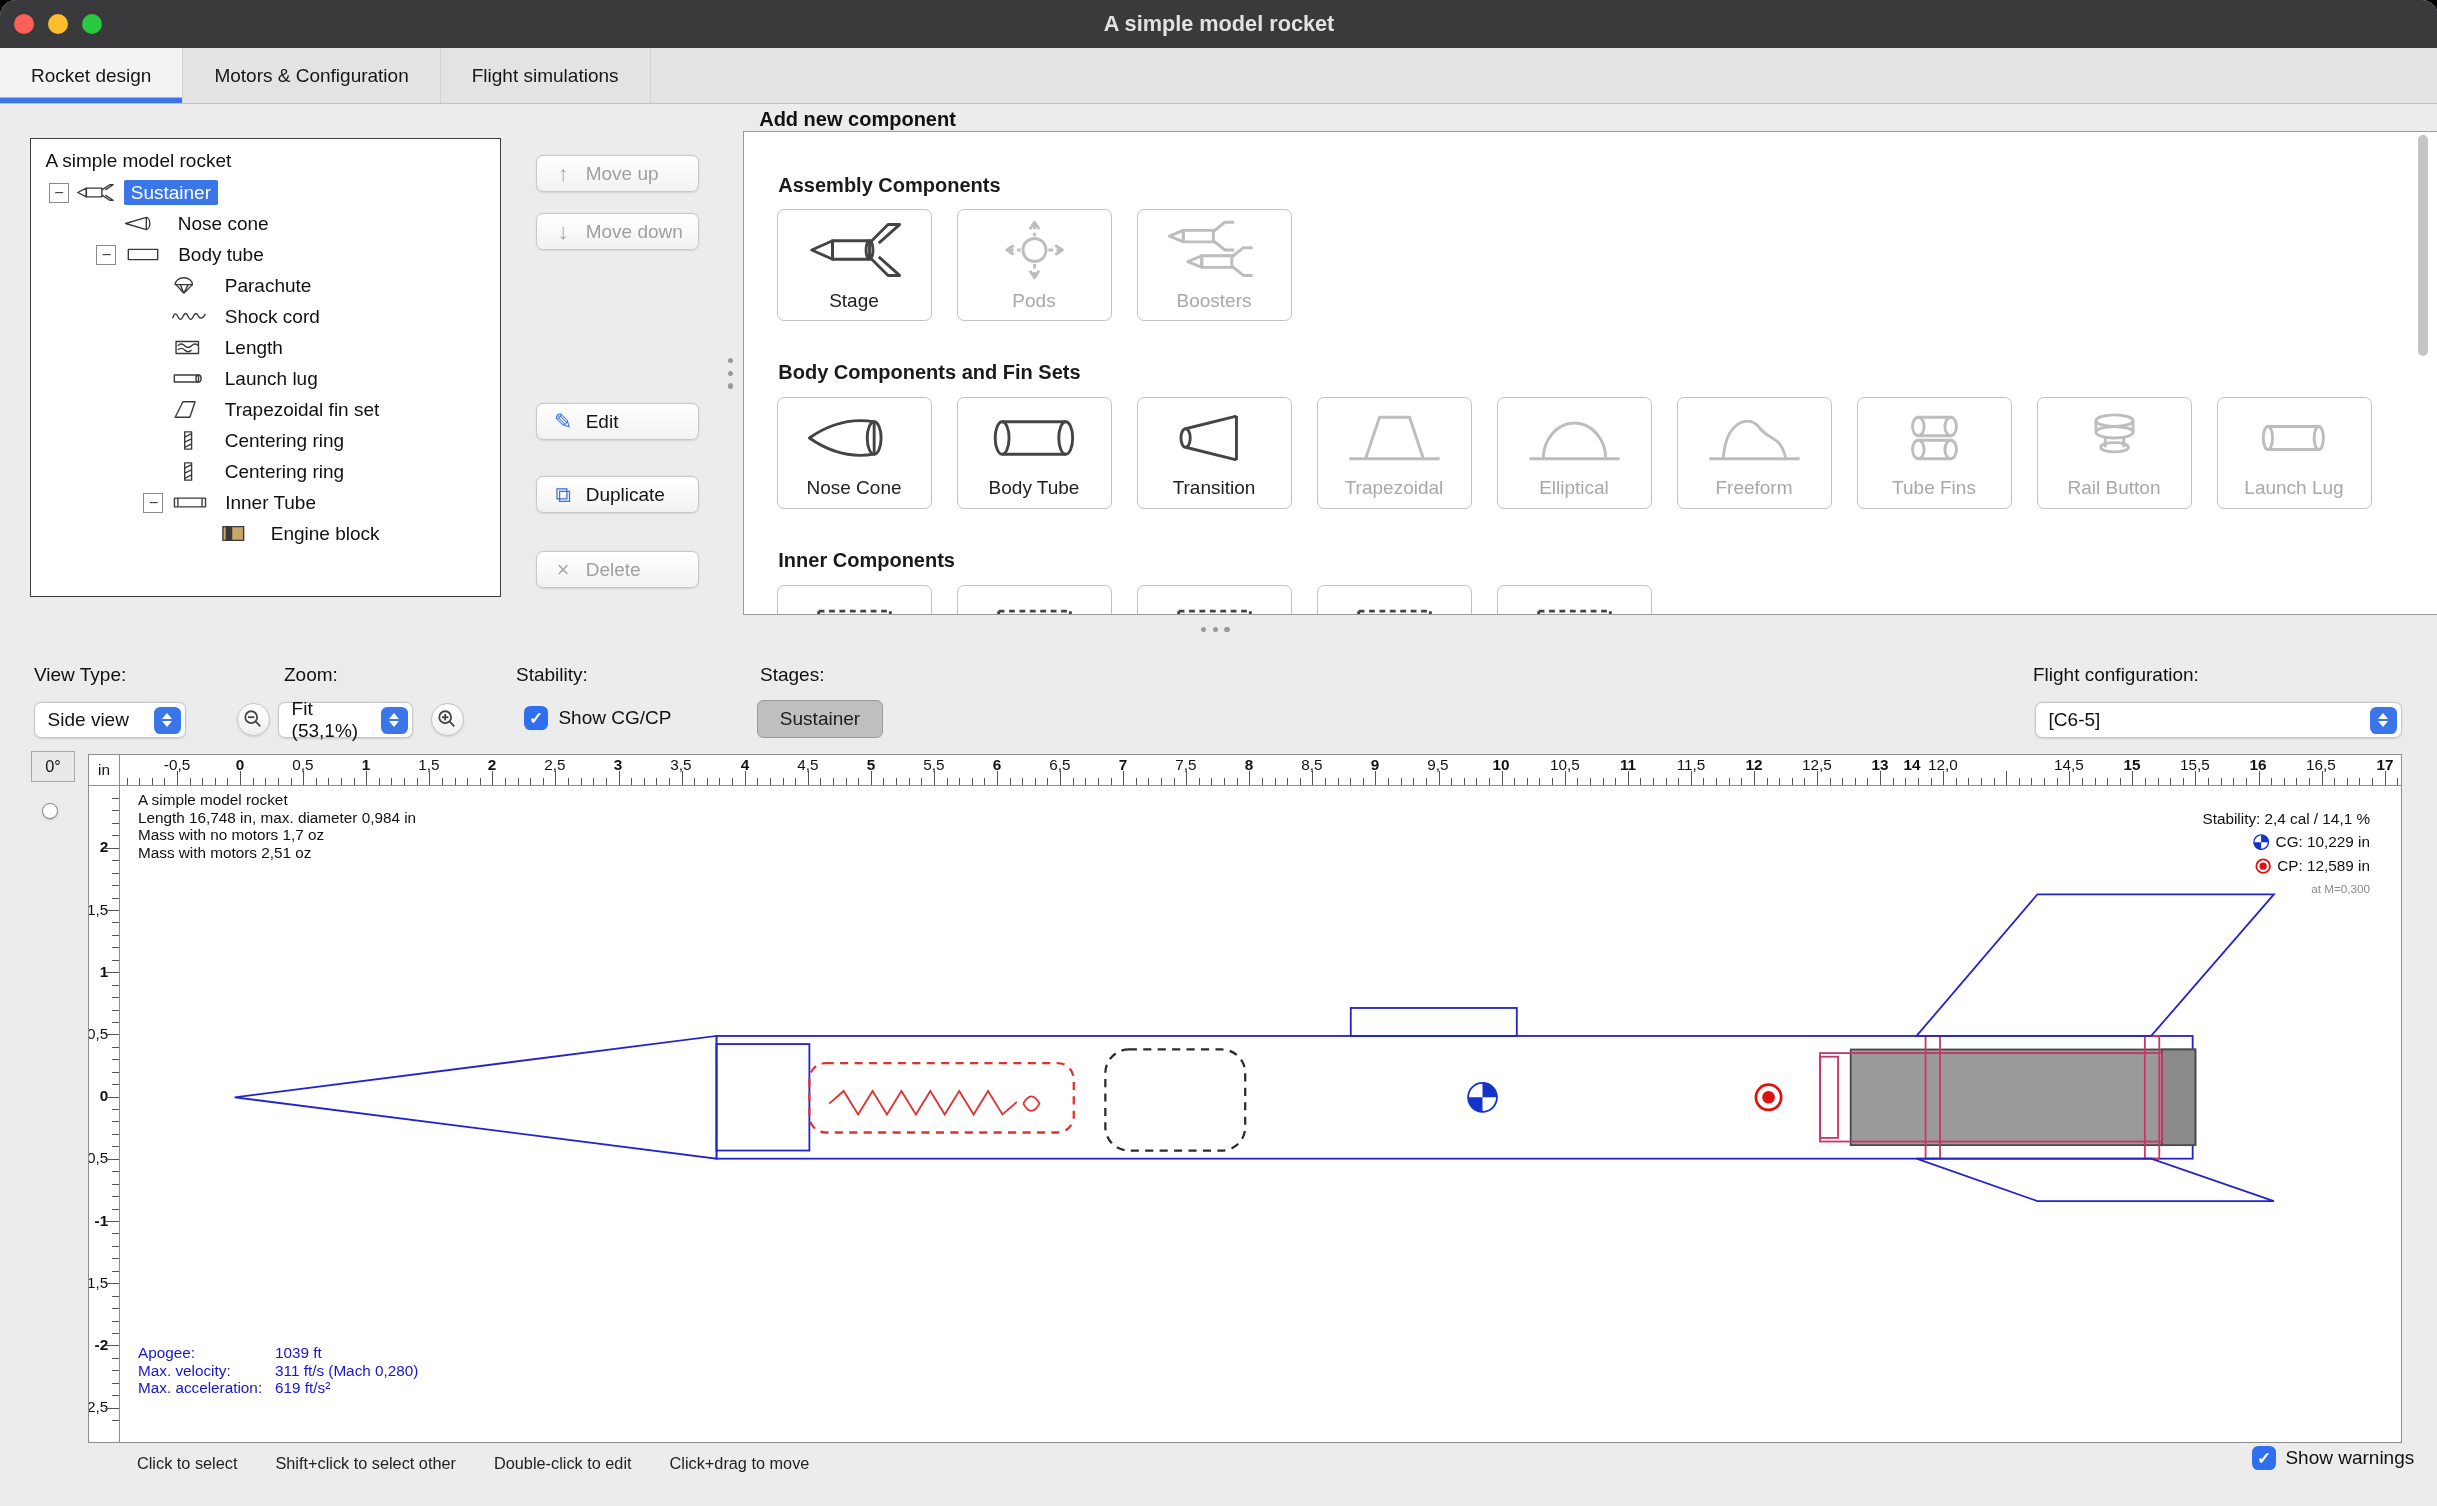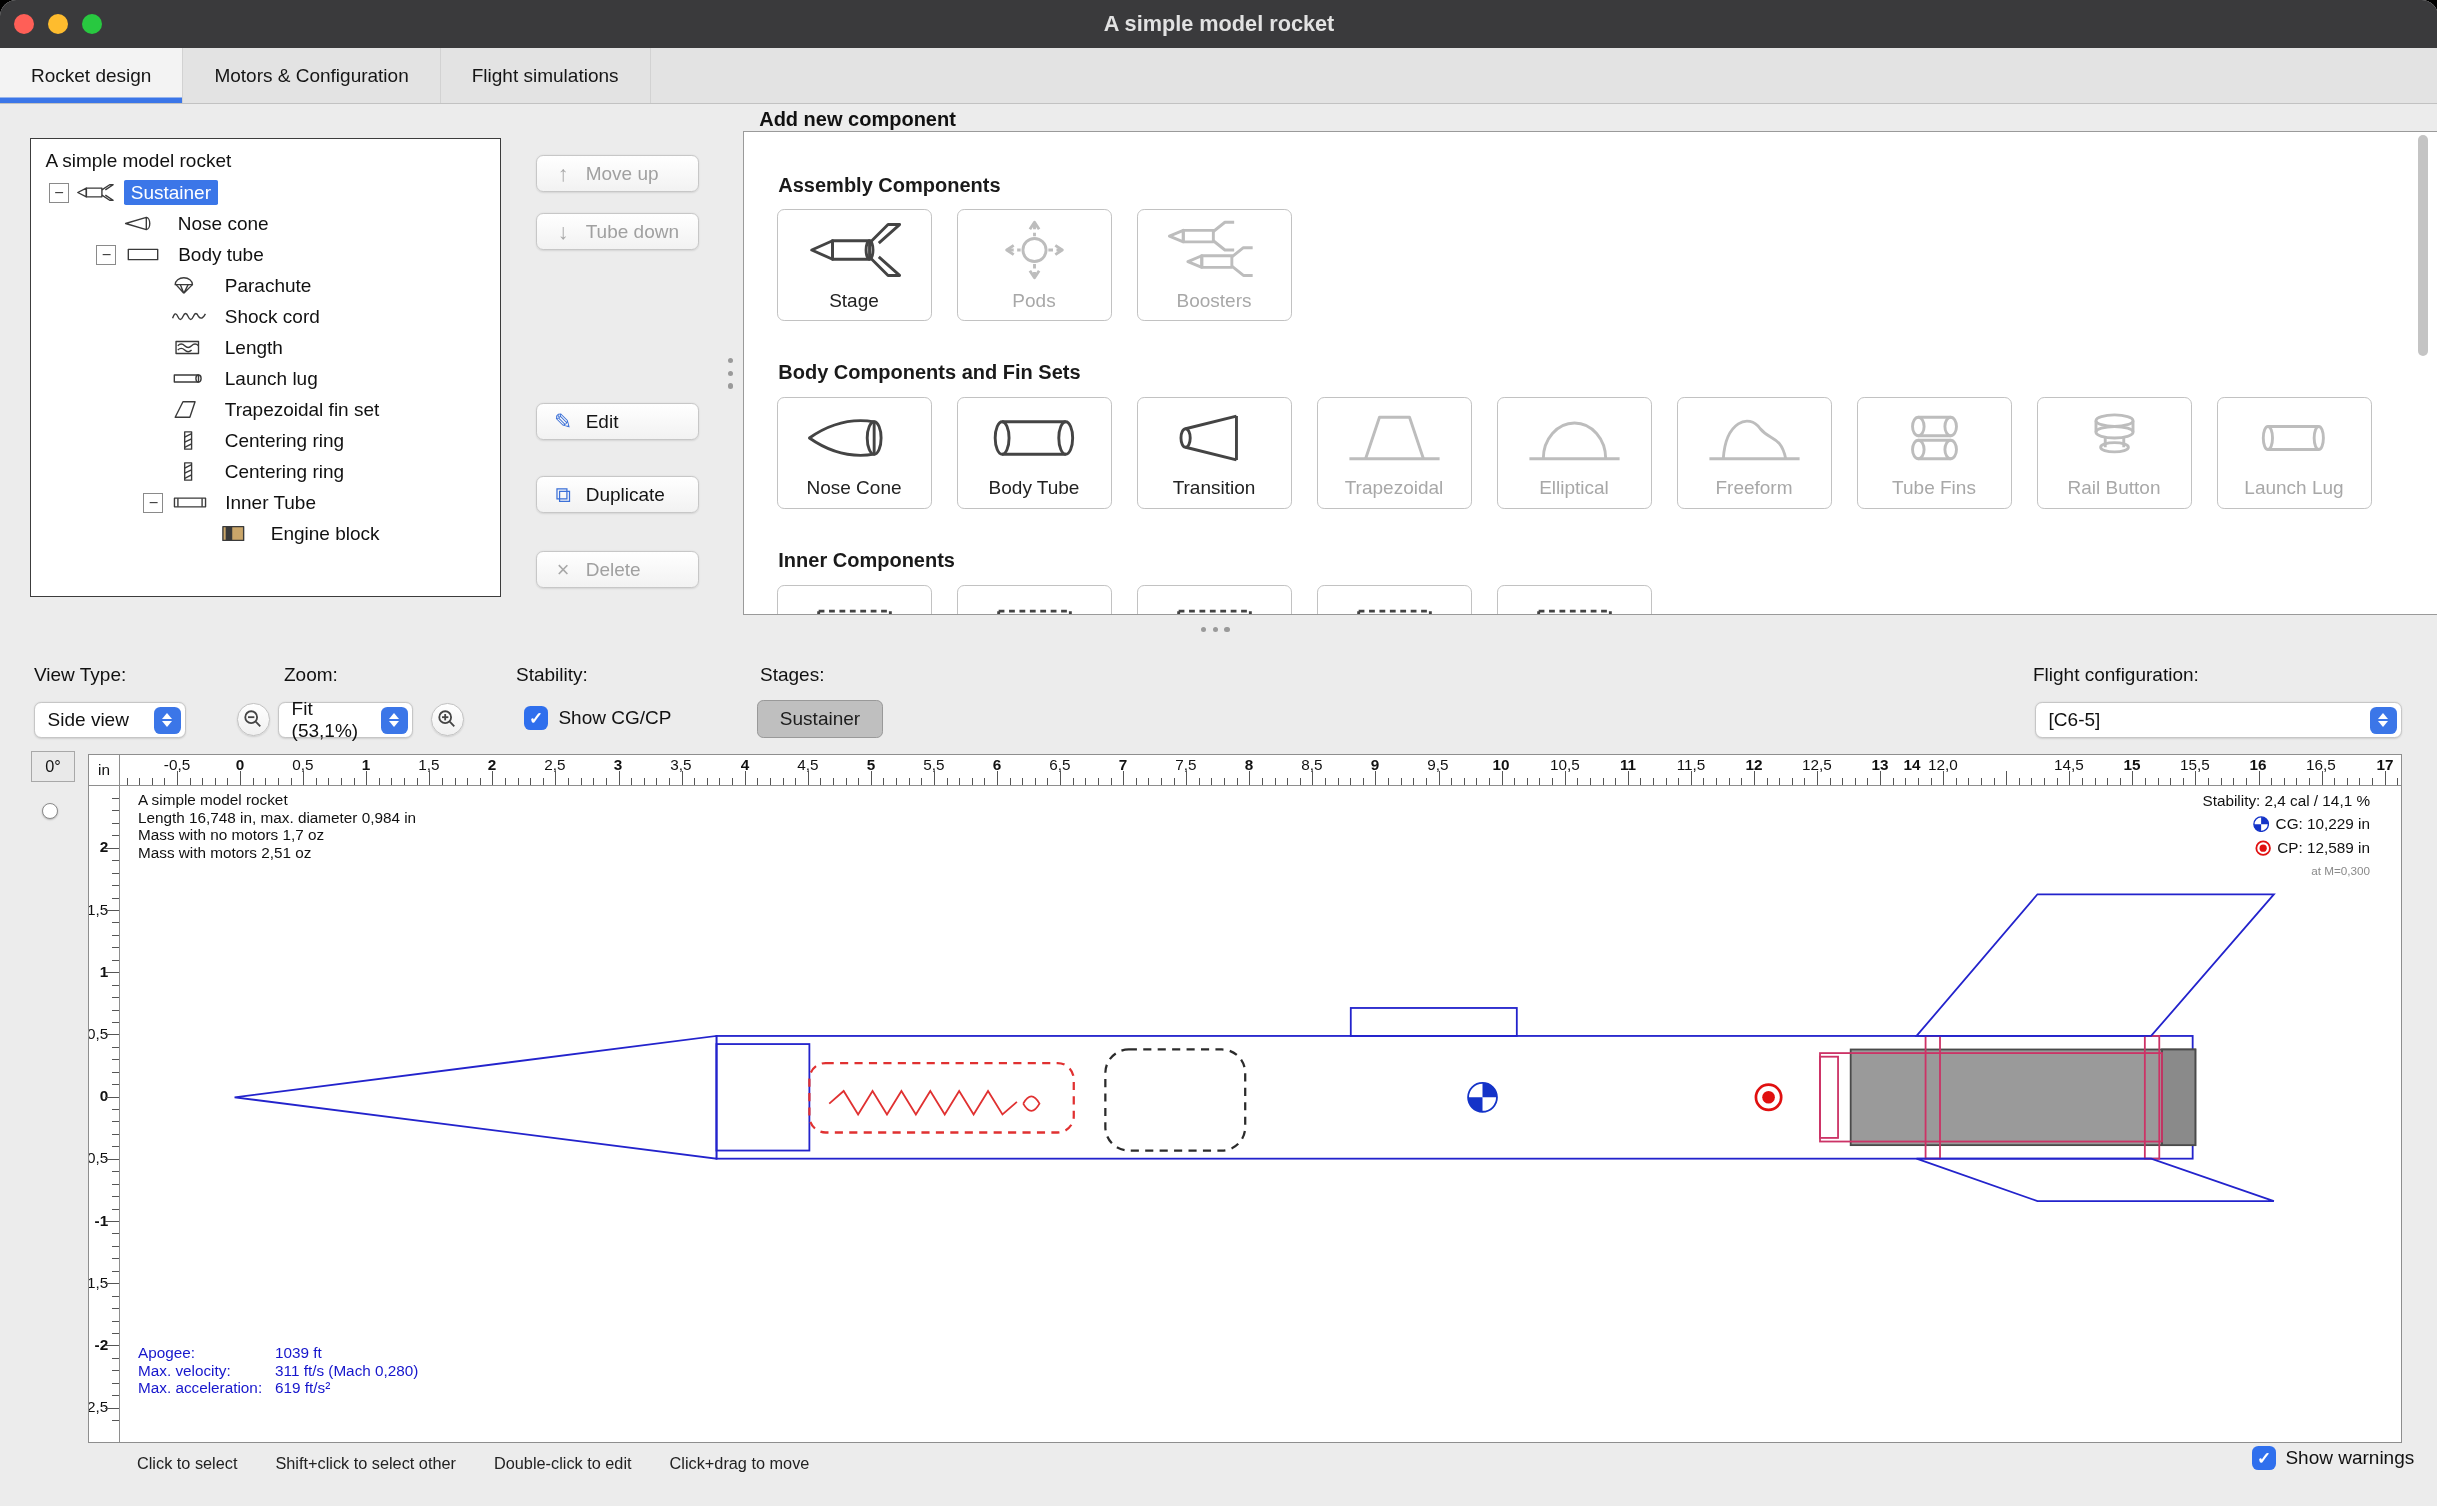--- a/index.html
+++ b/index.html
@@ -73,21 +73,21 @@
 .rt-tick{position:absolute;bottom:0;width:0.9px;height:7.2px;background:#555}
 .rt-tick.major{height:14.4px}
 #ruler-left{position:absolute;left:0;top:31px;width:31px;height:656px;border-right:0.9px solid #8e8e8e;overflow:hidden}
 .lt-label{position:absolute;right:10.8px;transform:translateY(-50%);font-size:15.3px;color:#111}
 .lt-label.bold{font-weight:bold}
 .lt-tick{position:absolute;right:0;height:0.9px;width:7.2px;background:#555}
 .lt-tick.major{width:14.4px}
 #rocket-svg{position:absolute;left:31px;top:31px}
 .cv-text{position:absolute;font-size:15.3px;line-height:17.6px;color:#111}
 #cv-info{left:49px;top:36px}
-#cv-stab{right:31px;top:34px;text-align:center}
+#cv-stab{right:31px;top:52px;text-align:center}
 .stab-row{display:flex;justify-content:flex-end;align-items:center;gap:6.3px;height:23.5px}
 #cv-mach{font-size:11.7px;color:#8a8a8a}
 #cv-flight{left:49px;top:589px;color:#1616cc}
 #cv-flight .fl{display:flex}
 #cv-flight .fl b{font-weight:normal;width:137px}
 #rot-box{position:absolute;left:31px;top:751px;width:44px;height:31px;background:#e9e9e9;border:0.9px solid #a8a8a8;display:flex;align-items:center;justify-content:center;font-size:16.3px;color:#111}
 #rot-knob{position:absolute;left:42px;top:803px;width:16.3px;height:16.3px;border-radius:50%;background:#fff;border:0.9px solid #8a8a8a;box-shadow:0 0.9px 1.8px rgba(0,0,0,.25)}
 
 
 #hints{position:absolute;left:137px;top:1454px;display:flex;gap:38px;font-size:16.3px;color:#222}
@@ -234,21 +234,21 @@
         </div>
       </div>
   </div>
 
   <button class="act-btn disabled" style="top:155px">
     <span class="a-ico gray">↑</span>
     <span>Move up</span>
   </button>
   <button class="act-btn disabled" style="top:213px">
     <span class="a-ico gray">↓</span>
-    <span>Tube down</span>
+    <span>Move down</span>
   </button>
   <button class="act-btn" style="top:403px">
     <span class="a-ico blue">✎</span>
     <span>Edit</span>
   </button>
   <button class="act-btn" style="top:476px">
     <span class="a-ico blue">⧉</span>
     <span>Duplicate</span>
   </button>
   <button class="act-btn disabled" style="top:551px">

